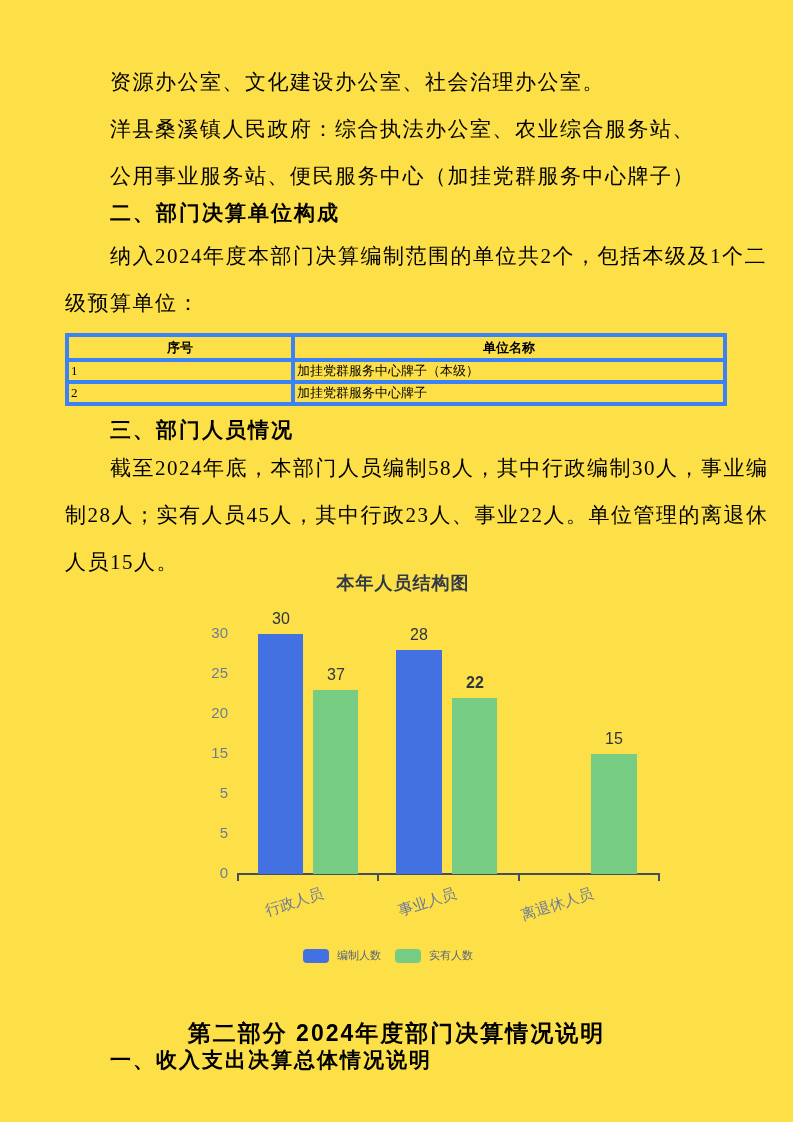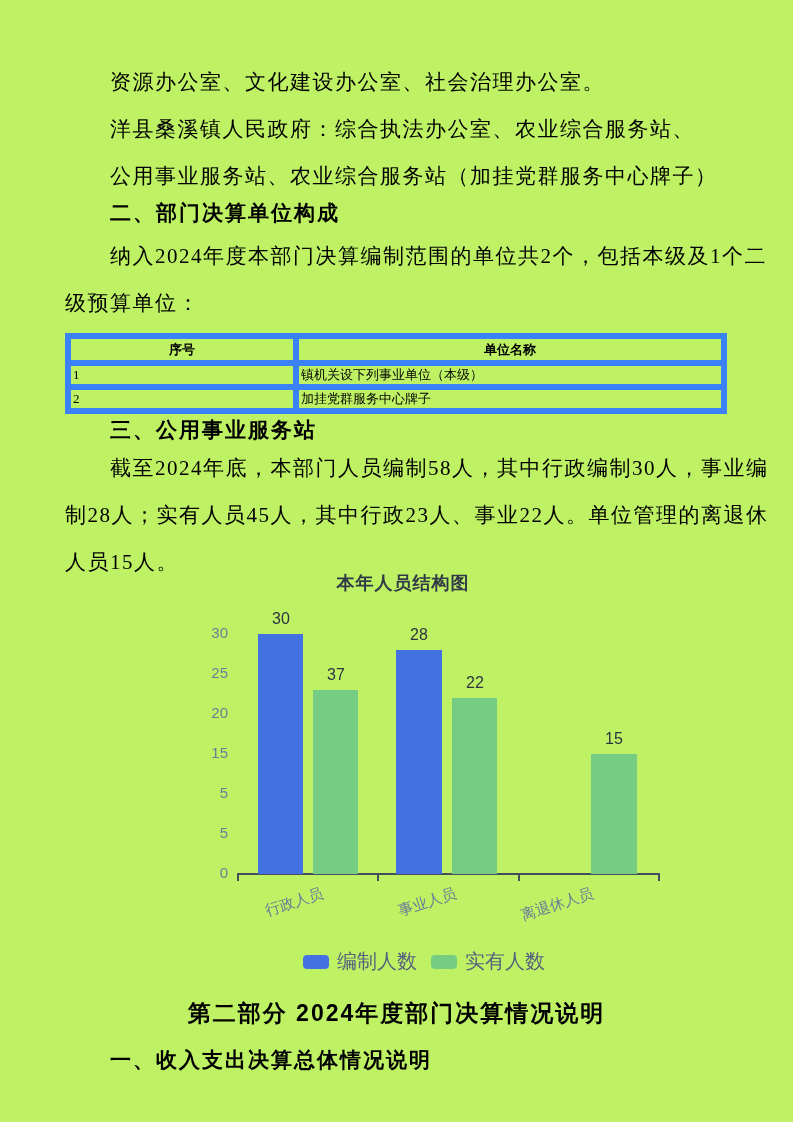--- a/index.html
+++ b/index.html
@@ -1,79 +1,79 @@
 <!DOCTYPE html>
 <html><head>
 <meta charset="utf-8">
 <style>
   html,body{margin:0;padding:0;background:#fff;}
-  .page{position:relative;width:793px;height:1122px;background:#bef264;overflow:hidden;
+  .page{position:relative;width:793px;height:1122px;background:#fde047;overflow:hidden;
         font-family:"Liberation Serif","DejaVu Serif",serif;color:#000;}
   .line{position:absolute;font-size:21px;letter-spacing:1.5px;white-space:nowrap;color:#000;}
   .heading{font-weight:bold;font-family:"Liberation Sans","DejaVu Sans",sans-serif;letter-spacing:2px;}
-  .center-line{left:0;width:793px;text-align:center;}
+  .center-line{left:0;width:793px;text-align:center;margin-top:20px;}
   
   .unit-table{position:absolute;left:65px;top:333px;width:662px;border-collapse:collapse;
               font-size:13px;font-family:"Liberation Serif","DejaVu Serif",serif;}
-  .unit-table,.unit-table th,.unit-table td{border:6px solid #3b82f6;}
+  .unit-table,.unit-table th,.unit-table td{border:4px solid #3b82f6;}
   .unit-table{border:2px solid #000;}
   .unit-table th{font-weight:bold;text-align:center;height:21px;padding:0 2px;}
   .unit-table td{height:17px;padding:0 2px;text-align:left;font-weight:normal;}
   .col-idx{width:218px;}
   
   .chart{position:absolute;left:0;top:0;width:793px;height:1122px;pointer-events:none;
          font-family:"Liberation Sans","DejaVu Sans",sans-serif;}
   .chart-title{position:absolute;left:0;top:571px;width:806px;text-align:center;
                font-size:18px;font-weight:bold;color:#323a48;letter-spacing:1px;}
   .ytick-label{position:absolute;left:150px;width:78px;text-align:right;
                font-size:15px;color:#6e7b96;}
   .axis-line{position:absolute;left:237px;top:873px;width:423px;height:2px;background:#454e5c;}
   .axis-tick{position:absolute;top:875px;width:2px;height:6px;background:#454e5c;}
   .bar{position:absolute;}
   .bar-label{position:absolute;width:46px;text-align:center;font-size:16px;color:#2e3440;}
   .cat-label{position:absolute;top:884px;white-space:nowrap;font-size:15px;color:#6e7b96;
              transform:rotate(-18deg);transform-origin:100% 0%;}
   .legend{position:absolute;left:303px;top:948px;display:flex;align-items:center;gap:14px;}
   .legend-item{display:flex;align-items:center;gap:8px;}
   .legend-swatch{width:26px;height:14px;border-radius:4px;}
-  .legend-label{font-size:20px;color:#57627e;}
+  .legend-label{font-size:11px;color:#57627e;}
 </style>
 </head>
 <body>
 
 <div class="page">
 
   <div class="line" style="left:110px;top:68px;">资源办公室、文化建设办公室、社会治理办公室。</div>
   <div class="line" style="left:110px;top:115px;">洋县桑溪镇人民政府：综合执法办公室、农业综合服务站、</div>
-  <div class="line" style="left:110px;top:162px;">公用事业服务站、农业综合服务站（加挂党群服务中心牌子）</div>
+  <div class="line" style="left:110px;top:162px;">公用事业服务站、便民服务中心（加挂党群服务中心牌子）</div>
 
   <div class="line heading" style="left:110px;top:199px;">二、部门决算单位构成</div>
   <div class="line" style="left:110px;top:242px;">纳入2024年度本部门决算编制范围的单位共2个，包括本级及1个二</div>
   <div class="line" style="left:65px;top:289px;">级预算单位：</div>
 
   <table class="unit-table">
     <thead>
       <tr>
         <th class="col-idx">序号</th>
         <th>单位名称</th>
       </tr>
     </thead>
     <tbody>
       <tr>
         <td>1</td>
-        <td>镇机关设下列事业单位（本级）</td>
+        <td>加挂党群服务中心牌子（本级）</td>
       </tr>
       <tr>
         <td>2</td>
         <td>加挂党群服务中心牌子</td>
       </tr>
     </tbody>
   </table>
 
-  <div class="line heading" style="left:110px;top:416px;">三、公用事业服务站</div>
+  <div class="line heading" style="left:110px;top:416px;">三、部门人员情况</div>
   <div class="line" style="left:110px;top:454px;">截至2024年底，本部门人员编制58人，其中行政编制30人，事业编</div>
   <div class="line" style="left:65px;top:501px;">制28人；实有人员45人，其中行政23人、事业22人。单位管理的离退休</div>
   <div class="line" style="left:65px;top:548px;">人员15人。</div>
 
   <div class="chart">
     <div class="chart-title">本年人员结构图</div>
 
     <div id="ytick-container">
         <div class="ytick-label" style="top: 864px;">0</div>
         <div class="ytick-label" style="top: 824px;">5</div>
@@ -93,21 +93,21 @@
     <div class="bar" style="left: 258px; width: 45px; top: 634px; height: 240px; background: rgb(68, 113, 225);"></div>
     <div class="bar" style="left: 313px; width: 45px; top: 690px; height: 184px; background: rgb(119, 204, 132);"></div>
     <div class="bar" style="left: 396px; width: 46px; top: 650px; height: 224px; background: rgb(68, 113, 225);"></div>
     <div class="bar" style="left: 452px; width: 45px; top: 698px; height: 176px; background: rgb(119, 204, 132);"></div>
 
     <div class="bar" style="left: 591px; width: 46px; top: 754px; height: 120px; background: rgb(119, 204, 132);"></div>
 
     <div class="bar-label" style="left: 258px; top: 610px;">30</div>
     <div class="bar-label" style="left: 313px; top: 666px;">37</div>
     <div class="bar-label" style="left: 396px; top: 626px;">28</div>
-    <div class="bar-label" style="left: 452px; top: 674px;">22</div>
+    <div class="bar-label" style="left: 452px; top: 674px; font-weight: bold;">22</div>
 
     <div class="bar-label" style="left: 591px; top: 730px;">15</div>
 
     <div class="cat-label" style="right:473px;">行政人员</div>
     <div class="cat-label" style="right:340px;">事业人员</div>
     <div class="cat-label" style="right:203px;">离退休人员</div>
 
     <div class="legend">
       <div class="legend-item">
         <span class="legend-swatch" style="background: rgb(68, 113, 225);"></span>

